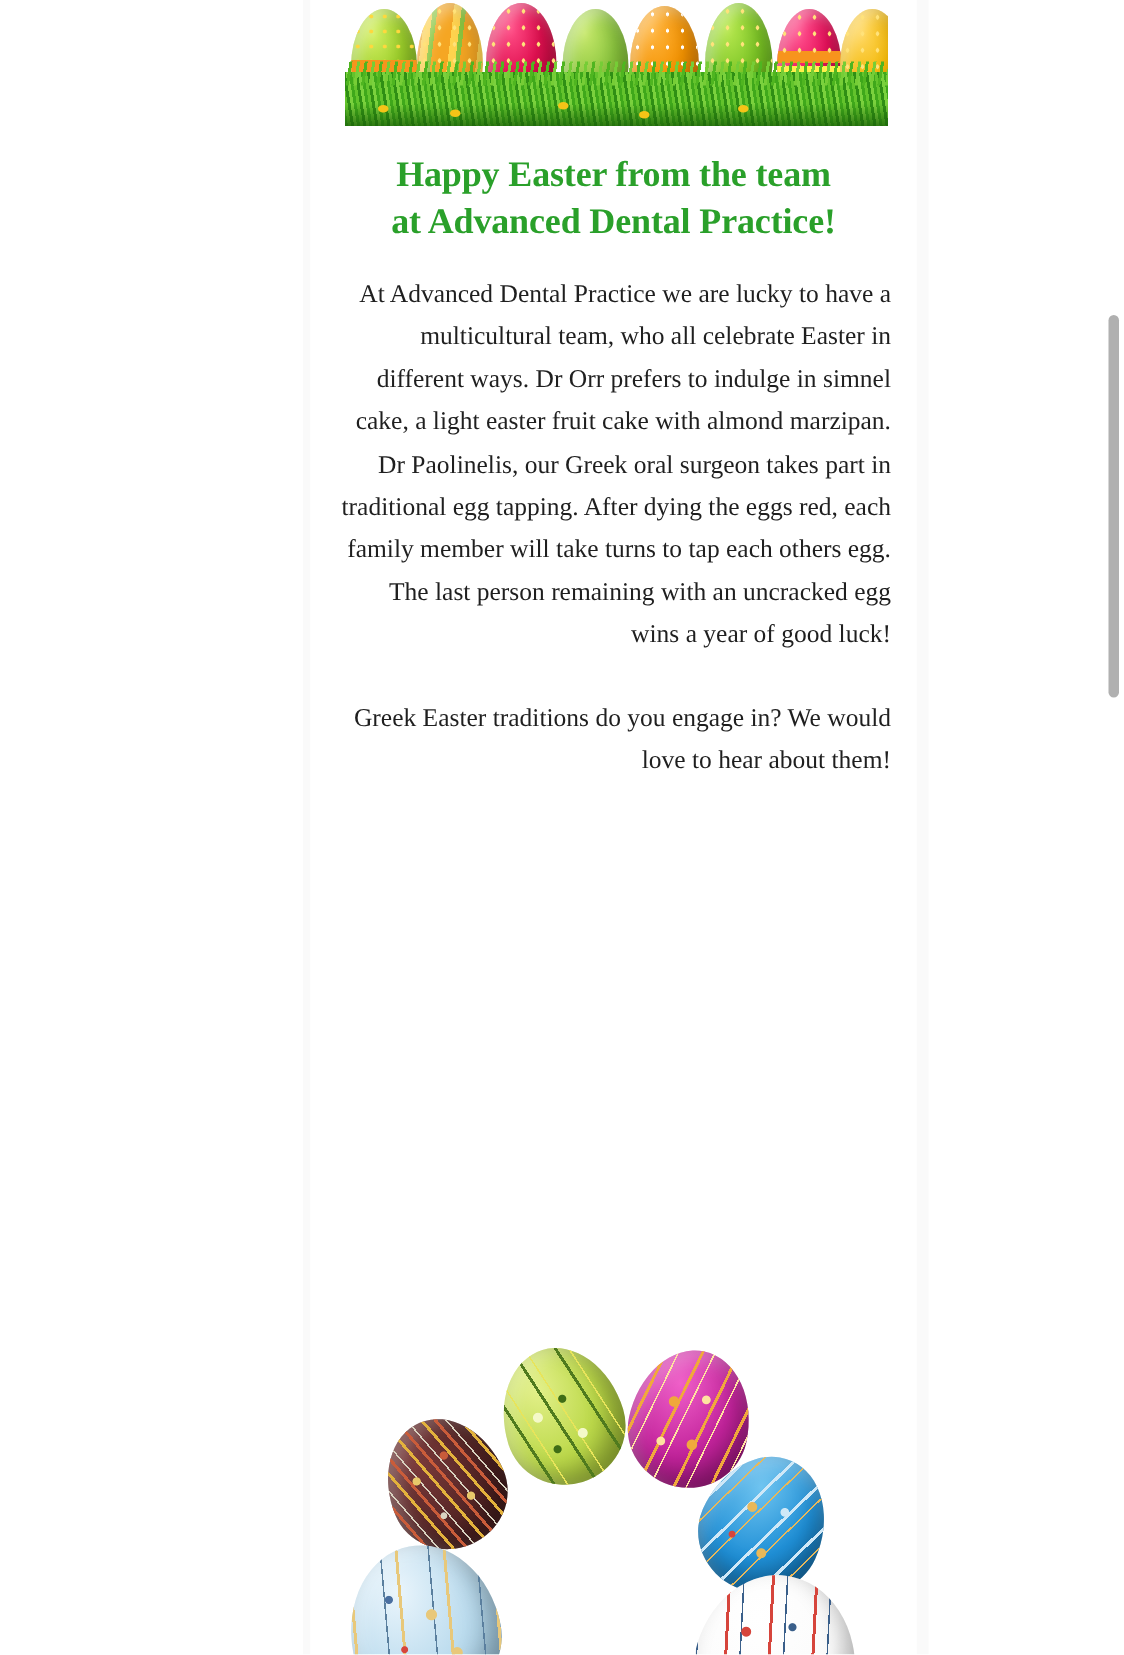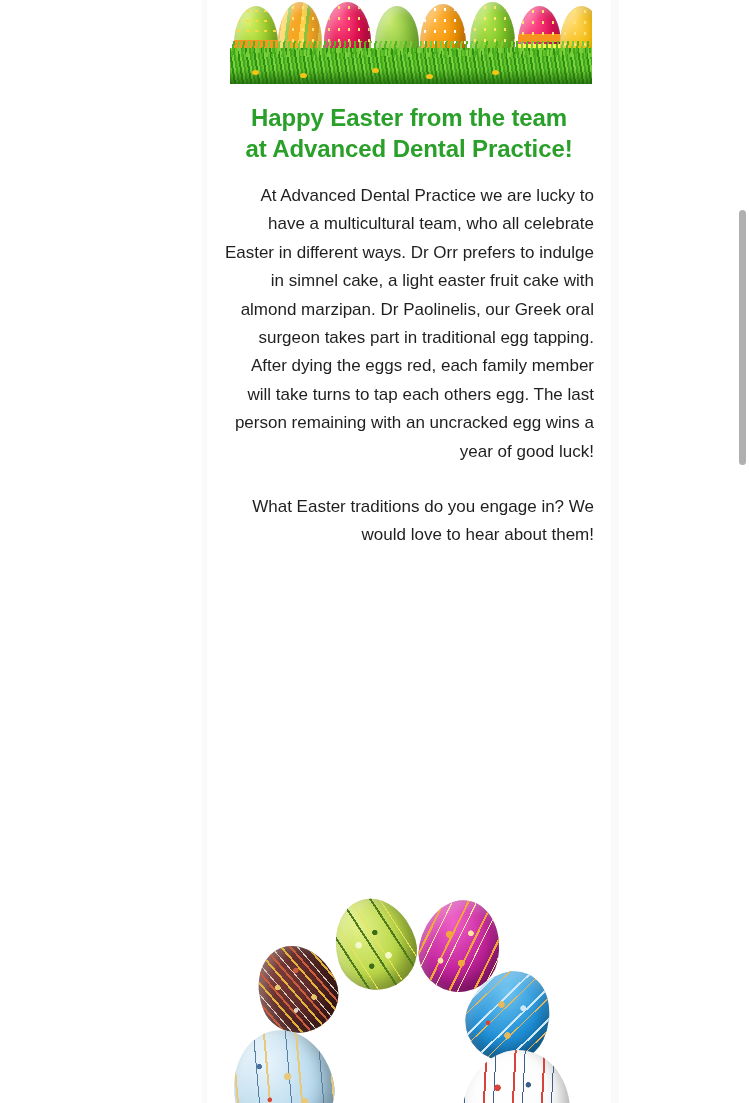--- a/index.html
+++ b/index.html
@@ -41,20 +41,21 @@
   }
 
   
   .content-column {
     position: absolute;
     left: 207px;
     top: 0;
     width: 404px;
     height: 1103px;
     background: #ffffff;
+    font-family: Liberation Serif, serif;
   }
 
   
   .banner {
     position: absolute;
     left: 23px;
     top: 0;
     width: 362px;
     height: 84px;
     overflow: hidden;
@@ -274,21 +275,21 @@
     <div class="dandelion" style="left:262px; bottom:9px;"></div>
   </div>
 
   <div class="heading">
     <div>Happy Easter from the team</div>
     <div>at Advanced Dental Practice!</div>
   </div>
 
   <div class="body-copy">
     <p>At Advanced Dental Practice we are lucky to have a multicultural team, who all celebrate Easter in different ways. Dr Orr prefers to indulge in simnel cake, a light easter fruit cake with almond marzipan. Dr Paolinelis, our Greek oral surgeon takes part in traditional egg tapping. After dying the eggs red, each family member will take turns to tap each others egg. The last person remaining with an uncracked egg wins a year of good luck!</p>
-    <p>What Easter traditions do you engage in? We would love to hear about them!</p>
+    <p>Greek Easter traditions do you engage in? We would love to hear about them!</p>
   </div>
 
   <div class="egg-photo">
 
     <div class="pysanka" style="left:33px; top:65px; width:78px; height:88px; transform:rotate(-23deg);
                 background:radial-gradient(ellipse at 35% 28%, #7a3a3a 0%, #532424 55%, #331414 100%);">
       <div class="p-lines" style="background:repeating-linear-gradient(72deg,
                   transparent 0 6px, #e3b23c 6px 8px, transparent 8px 13px, #c95c3a 13px 15px,
                   transparent 15px 19px, #d9d2c0 19px 20px);"></div>
       <div class="p-floral" style="background-image:radial-gradient(circle at 28% 40%, #e8c86a 2.5px, transparent 3px),

